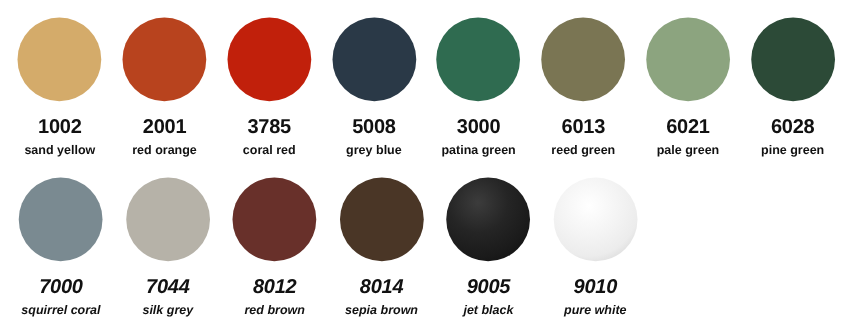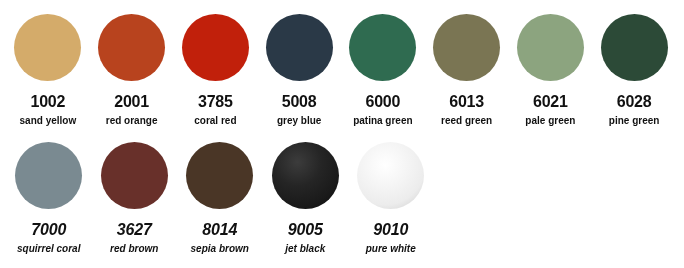--- a/index.html
+++ b/index.html
@@ -87,21 +87,21 @@
       <div class="swatch-code">3785</div>
       <div class="swatch-name">coral red</div>
     </div>
     <div class="swatch-cell">
       <div class="swatch-dot" style="background: rgb(42, 57, 71);"></div>
       <div class="swatch-code">5008</div>
       <div class="swatch-name">grey blue</div>
     </div>
     <div class="swatch-cell">
       <div class="swatch-dot" style="background: rgb(47, 107, 80);"></div>
-      <div class="swatch-code">6000</div>
+      <div class="swatch-code">3000</div>
       <div class="swatch-name">patina green</div>
     </div>
     <div class="swatch-cell">
       <div class="swatch-dot" style="background: rgb(122, 117, 83);"></div>
       <div class="swatch-code">6013</div>
       <div class="swatch-name">reed green</div>
     </div>
     <div class="swatch-cell">
       <div class="swatch-dot" style="background: rgb(140, 164, 127);"></div>
       <div class="swatch-code">6021</div>
@@ -114,22 +114,27 @@
     </div>
   </div>
 
   <div class="swatch-row row-bottom">
     <div class="swatch-cell">
       <div class="swatch-dot" style="background: rgb(122, 138, 145);"></div>
       <div class="swatch-code">7000</div>
       <div class="swatch-name">squirrel coral</div>
     </div>
     <div class="swatch-cell">
+      <div class="swatch-dot" style="background: rgb(182, 178, 168);"></div>
+      <div class="swatch-code">7044</div>
+      <div class="swatch-name">silk grey</div>
+    </div>
+    <div class="swatch-cell">
       <div class="swatch-dot" style="background: rgb(104, 48, 42);"></div>
-      <div class="swatch-code">3627</div>
+      <div class="swatch-code">8012</div>
       <div class="swatch-name">red brown</div>
     </div>
     <div class="swatch-cell">
       <div class="swatch-dot" style="background: rgb(74, 54, 38);"></div>
       <div class="swatch-code">8014</div>
       <div class="swatch-name">sepia brown</div>
     </div>
     <div class="swatch-cell">
       <div class="swatch-dot" style="background: radial-gradient(circle at 38% 30%, rgb(60, 60, 60) 0%, rgb(37, 37, 37) 38%, rgb(26, 26, 26) 70%, rgb(10, 10, 10) 100%);"></div>
       <div class="swatch-code">9005</div>

